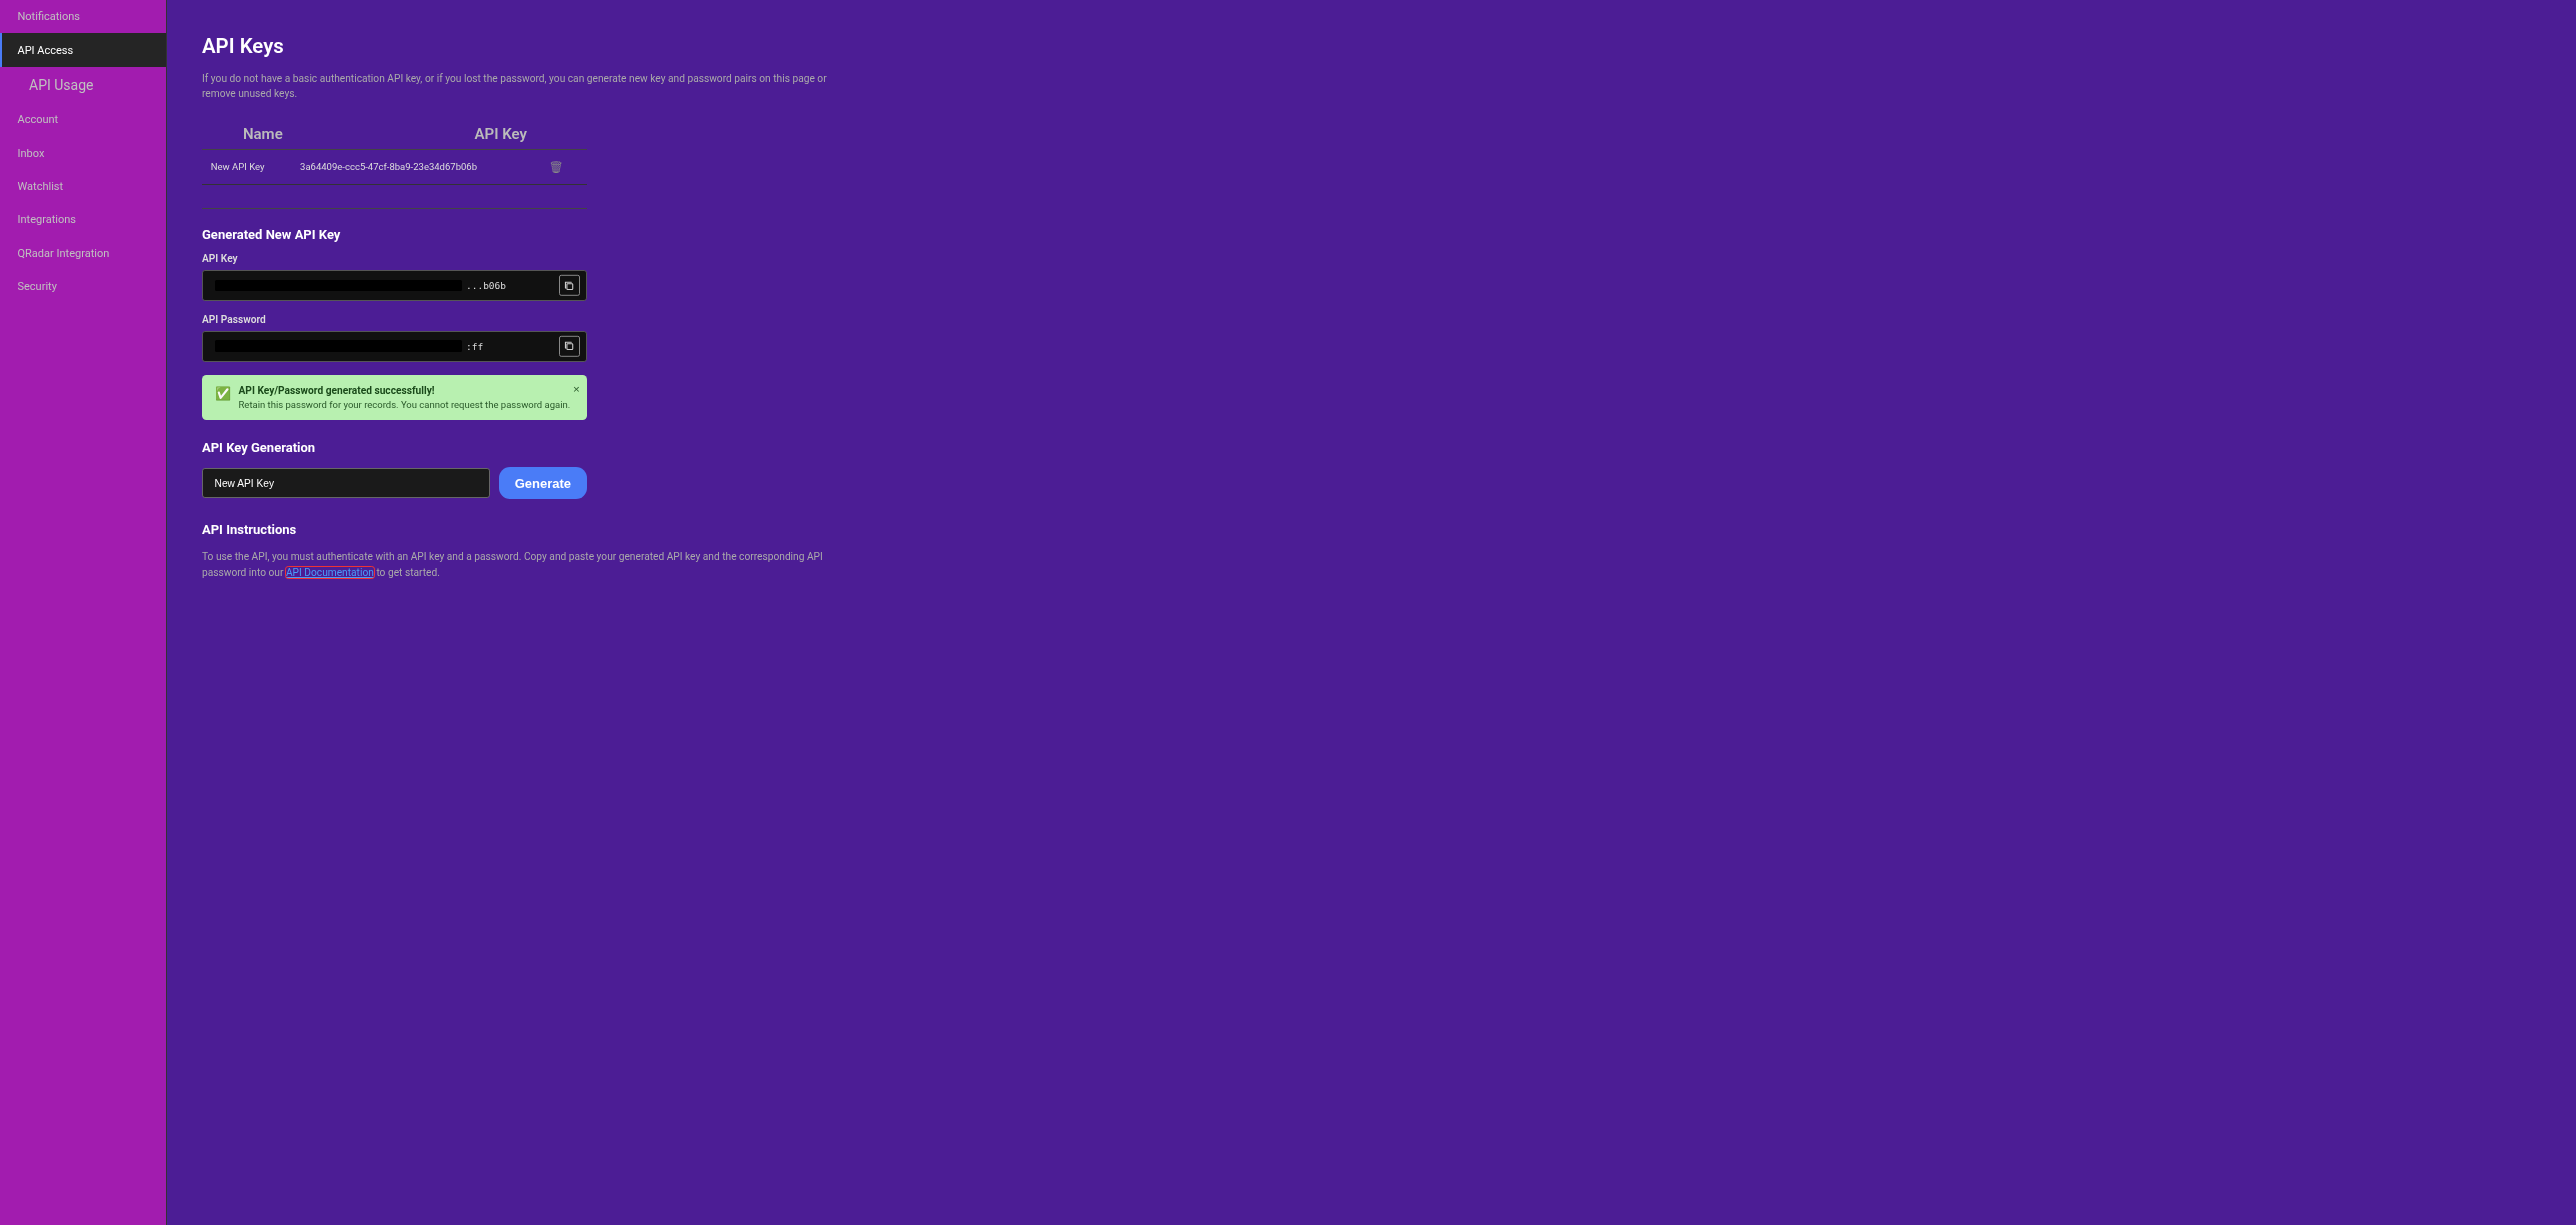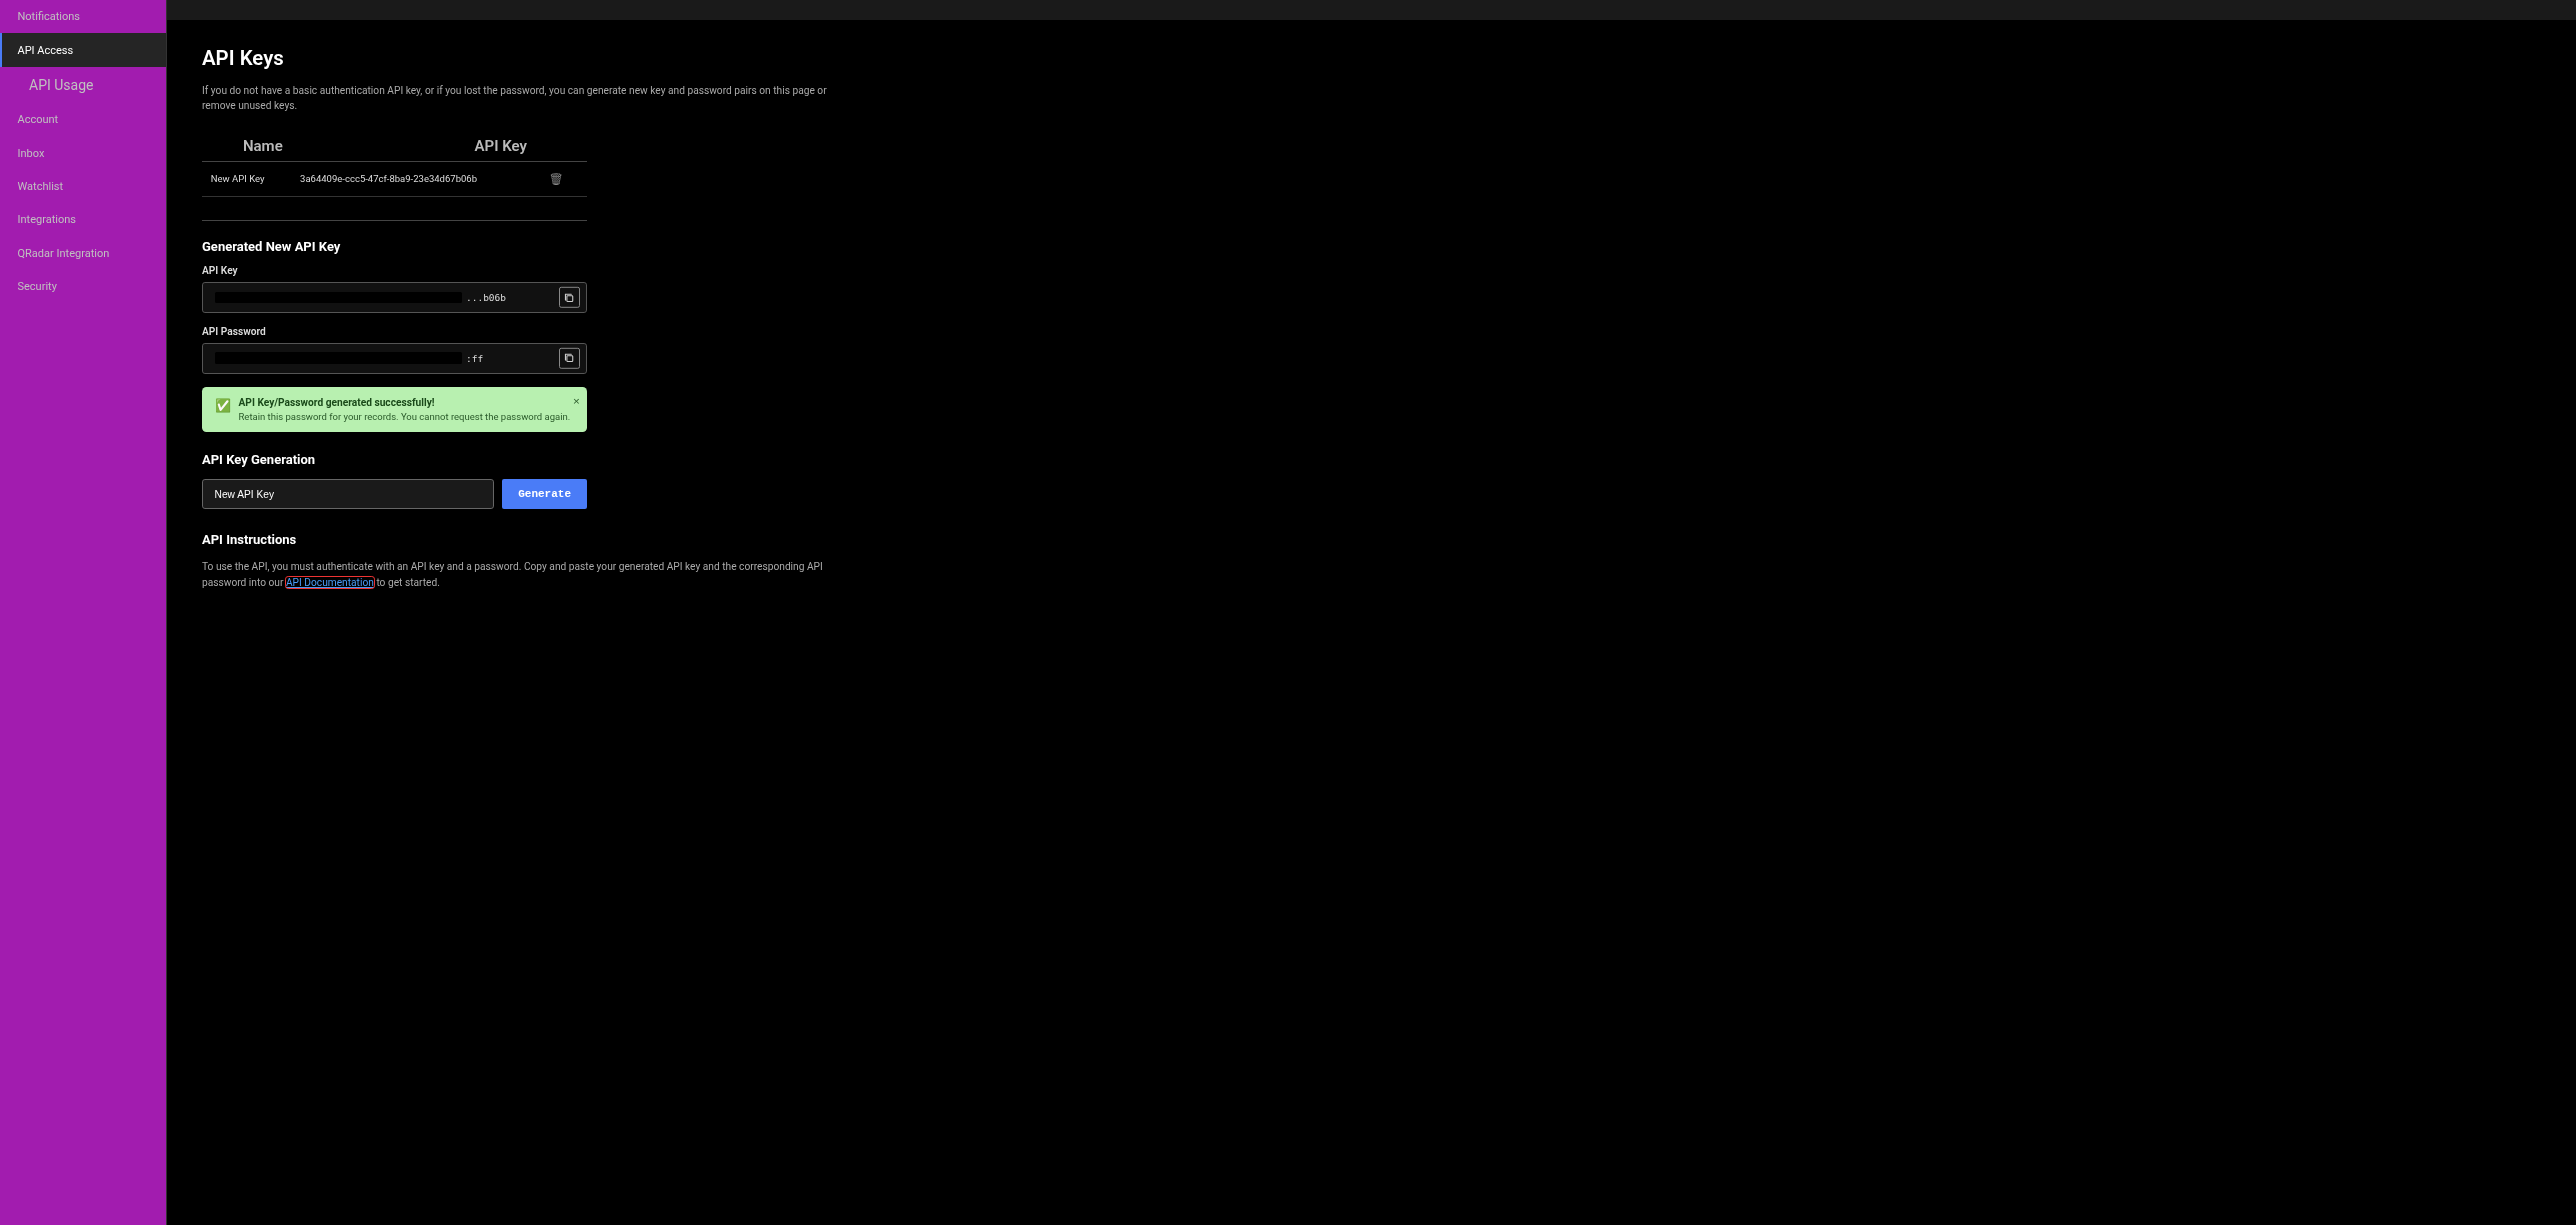--- a/index.html
+++ b/index.html
@@ -45,24 +45,23 @@
     }
 
     .sidebar-item.sub {
       padding-left: 29px;
       font-size: 14px;
     }
 
     
     .main {
       flex: 1;
-      background: #000000;
+      background: #4c1d95;
       overflow-y: auto;
-      padding: 26px 35px;
-      margin-top: 20px;
+      padding: 34px 35px;
     }
 
     h1 {
       font-size: 20.4px;
       font-weight: 600;
       color: #fff;
       margin-bottom: 13px;
     }
 
     .description {
@@ -220,26 +219,25 @@
       border-radius: 2.9px;
       padding: 8.7px 11.6px;
       font-size: 10.2px;
       color: #fff;
       outline: none;
     }
     .generate-btn {
       background: #4a7cf7;
       color: #fff;
       border: none;
-      border-radius: 2px;
+      border-radius: 11px;
       padding: 8.7px 16px;
-      font-size: 11px;
+      font-size: 13px;
       font-weight: 600;
       cursor: pointer;
-      font-family: Liberation Mono, monospace;
     }
 
     .gen-hint {
       font-size: 9.5px;
       color: #888;
       margin-bottom: 8.7px;
     }
 
     
     .instructions-text {

